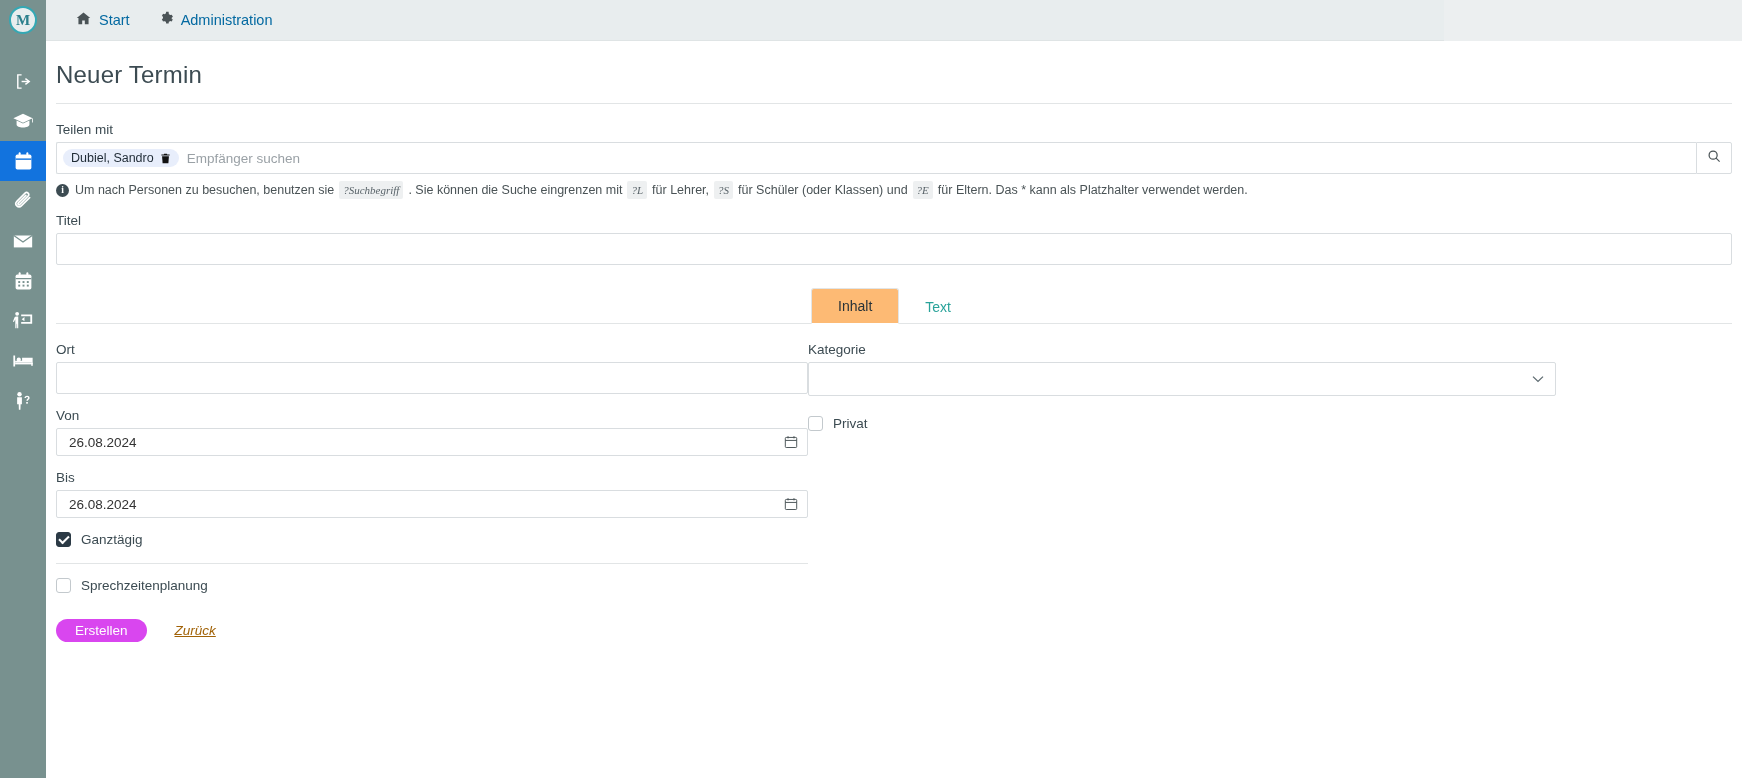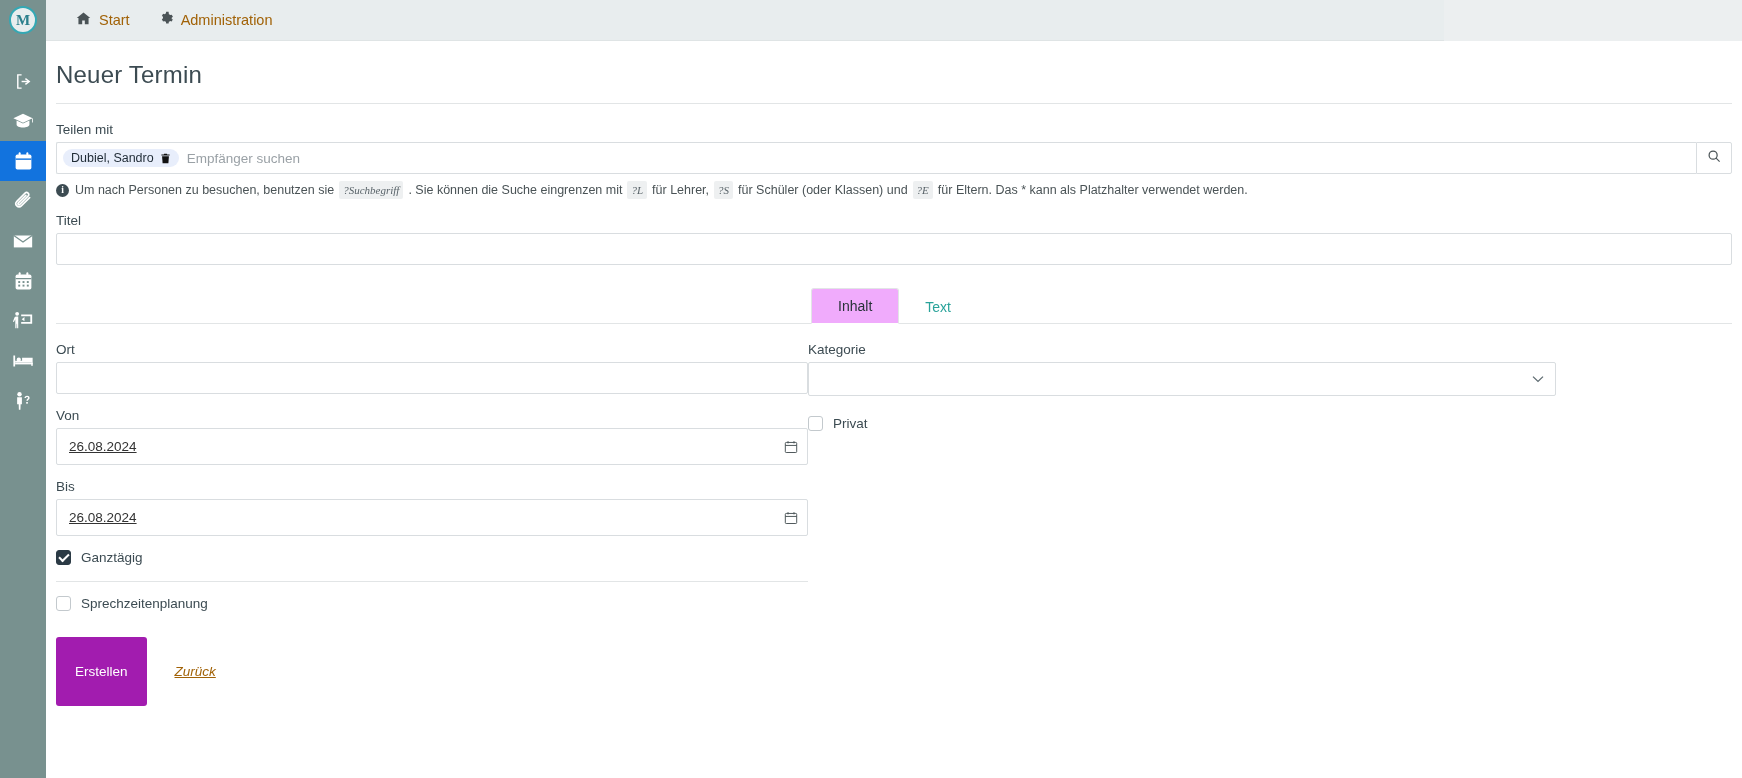--- a/index.html
+++ b/index.html
@@ -30,21 +30,21 @@
     border: 2px solid #34a8b4;
     background: #e8edee;
     display: flex; align-items: center; justify-content: center;
     font-size: 15px; color: #2c7f8c; font-weight: 700;
     font-family: "Liberation Serif", serif;
   }
   .topnav { display: flex; align-items: center; height: 41px; margin-left: 16px; }
   .topnav-item {
     display: flex; align-items: center; gap: 8px;
     padding: 0 14px; height: 41px;
-    color: #a16207; font-size: 14.5px;
+    color: #0369a1; font-size: 14.5px;
     cursor: pointer; text-decoration: none;
   }
   .topnav-item svg { fill: #4a5356; }
   .topbar-right {
     position: absolute; right: 0; top: 0;
     width: 298px; height: 41px;
     background: #eceff0;
   }
 
   
@@ -136,33 +136,33 @@
   .tabs-wrap {
     position: relative; margin-top: 22px; height: 37px;
     border-bottom: 1px solid #e2e5e6;
     display: flex; justify-content: center; align-items: flex-end;
   }
   .tab {
     font-size: 14px; padding: 9px 26px; cursor: pointer;
     position: relative; bottom: -1px;
   }
   .tab.active {
-    color: #273238; background: #f0abfc;
+    color: #273238; background: #fdba74;
     border: 1px solid #e2e5e6; border-bottom: 1px solid #fff;
     border-radius: 3px 3px 0 0;
   }
   .tab.inactive { color: #2aa39a; }
 
   
   .cols { display: flex; margin-top: 18px; }
   .col-left { width: 752px; }
   .col-right { width: 748px; }
 
   .date-input-wrap { position: relative; }
-  .date-input { width: 100%; height: 37px; padding-left: 12px; text-decoration: underline; }
+  .date-input { width: 100%; height: 28px; padding-left: 12px; }
   .cal-icon {
     position: absolute; right: 10px; top: 50%; transform: translateY(-50%);
     cursor: pointer; display: flex;
   }
 
   select.select-input {
     width: 100%; height: 32px;
     border: 1px solid #d9dde0; border-radius: 2px;
     background: #fff; font-size: 13.5px; color: #333;
     padding: 16px 10px; outline: none;
@@ -189,22 +189,22 @@
   .cbox.checked::after {
     content: ""; width: 4px; height: 8px;
     border: solid #fff; border-width: 0 2px 2px 0;
     transform: rotate(45deg) translate(-1px,-1px);
   }
 
   .divider { border-bottom: 1px solid #e2e5e6; margin: 16px 0 0 0; width: 752px; }
 
   .actions { display: flex; align-items: center; gap: 28px; margin-top: 26px; }
   .btn-primary {
-    background: #a21caf; color: #fff; border: none; border-radius: 3px;
-    padding: 27px 19px; font-size: 13.5px; cursor: pointer;
+    background: #d946ef; color: #fff; border: none; border-radius: 14px;
+    padding: 4px 19px; font-size: 13.5px; cursor: pointer;
     font-family: "Liberation Sans", sans-serif;
   }
   .link-back {
     color: #a16207; font-size: 13.5px; text-decoration: underline; cursor: pointer; font-style: italic;
   }
 </style>
 </head>
 <body>
 
 <div class="topbar">

